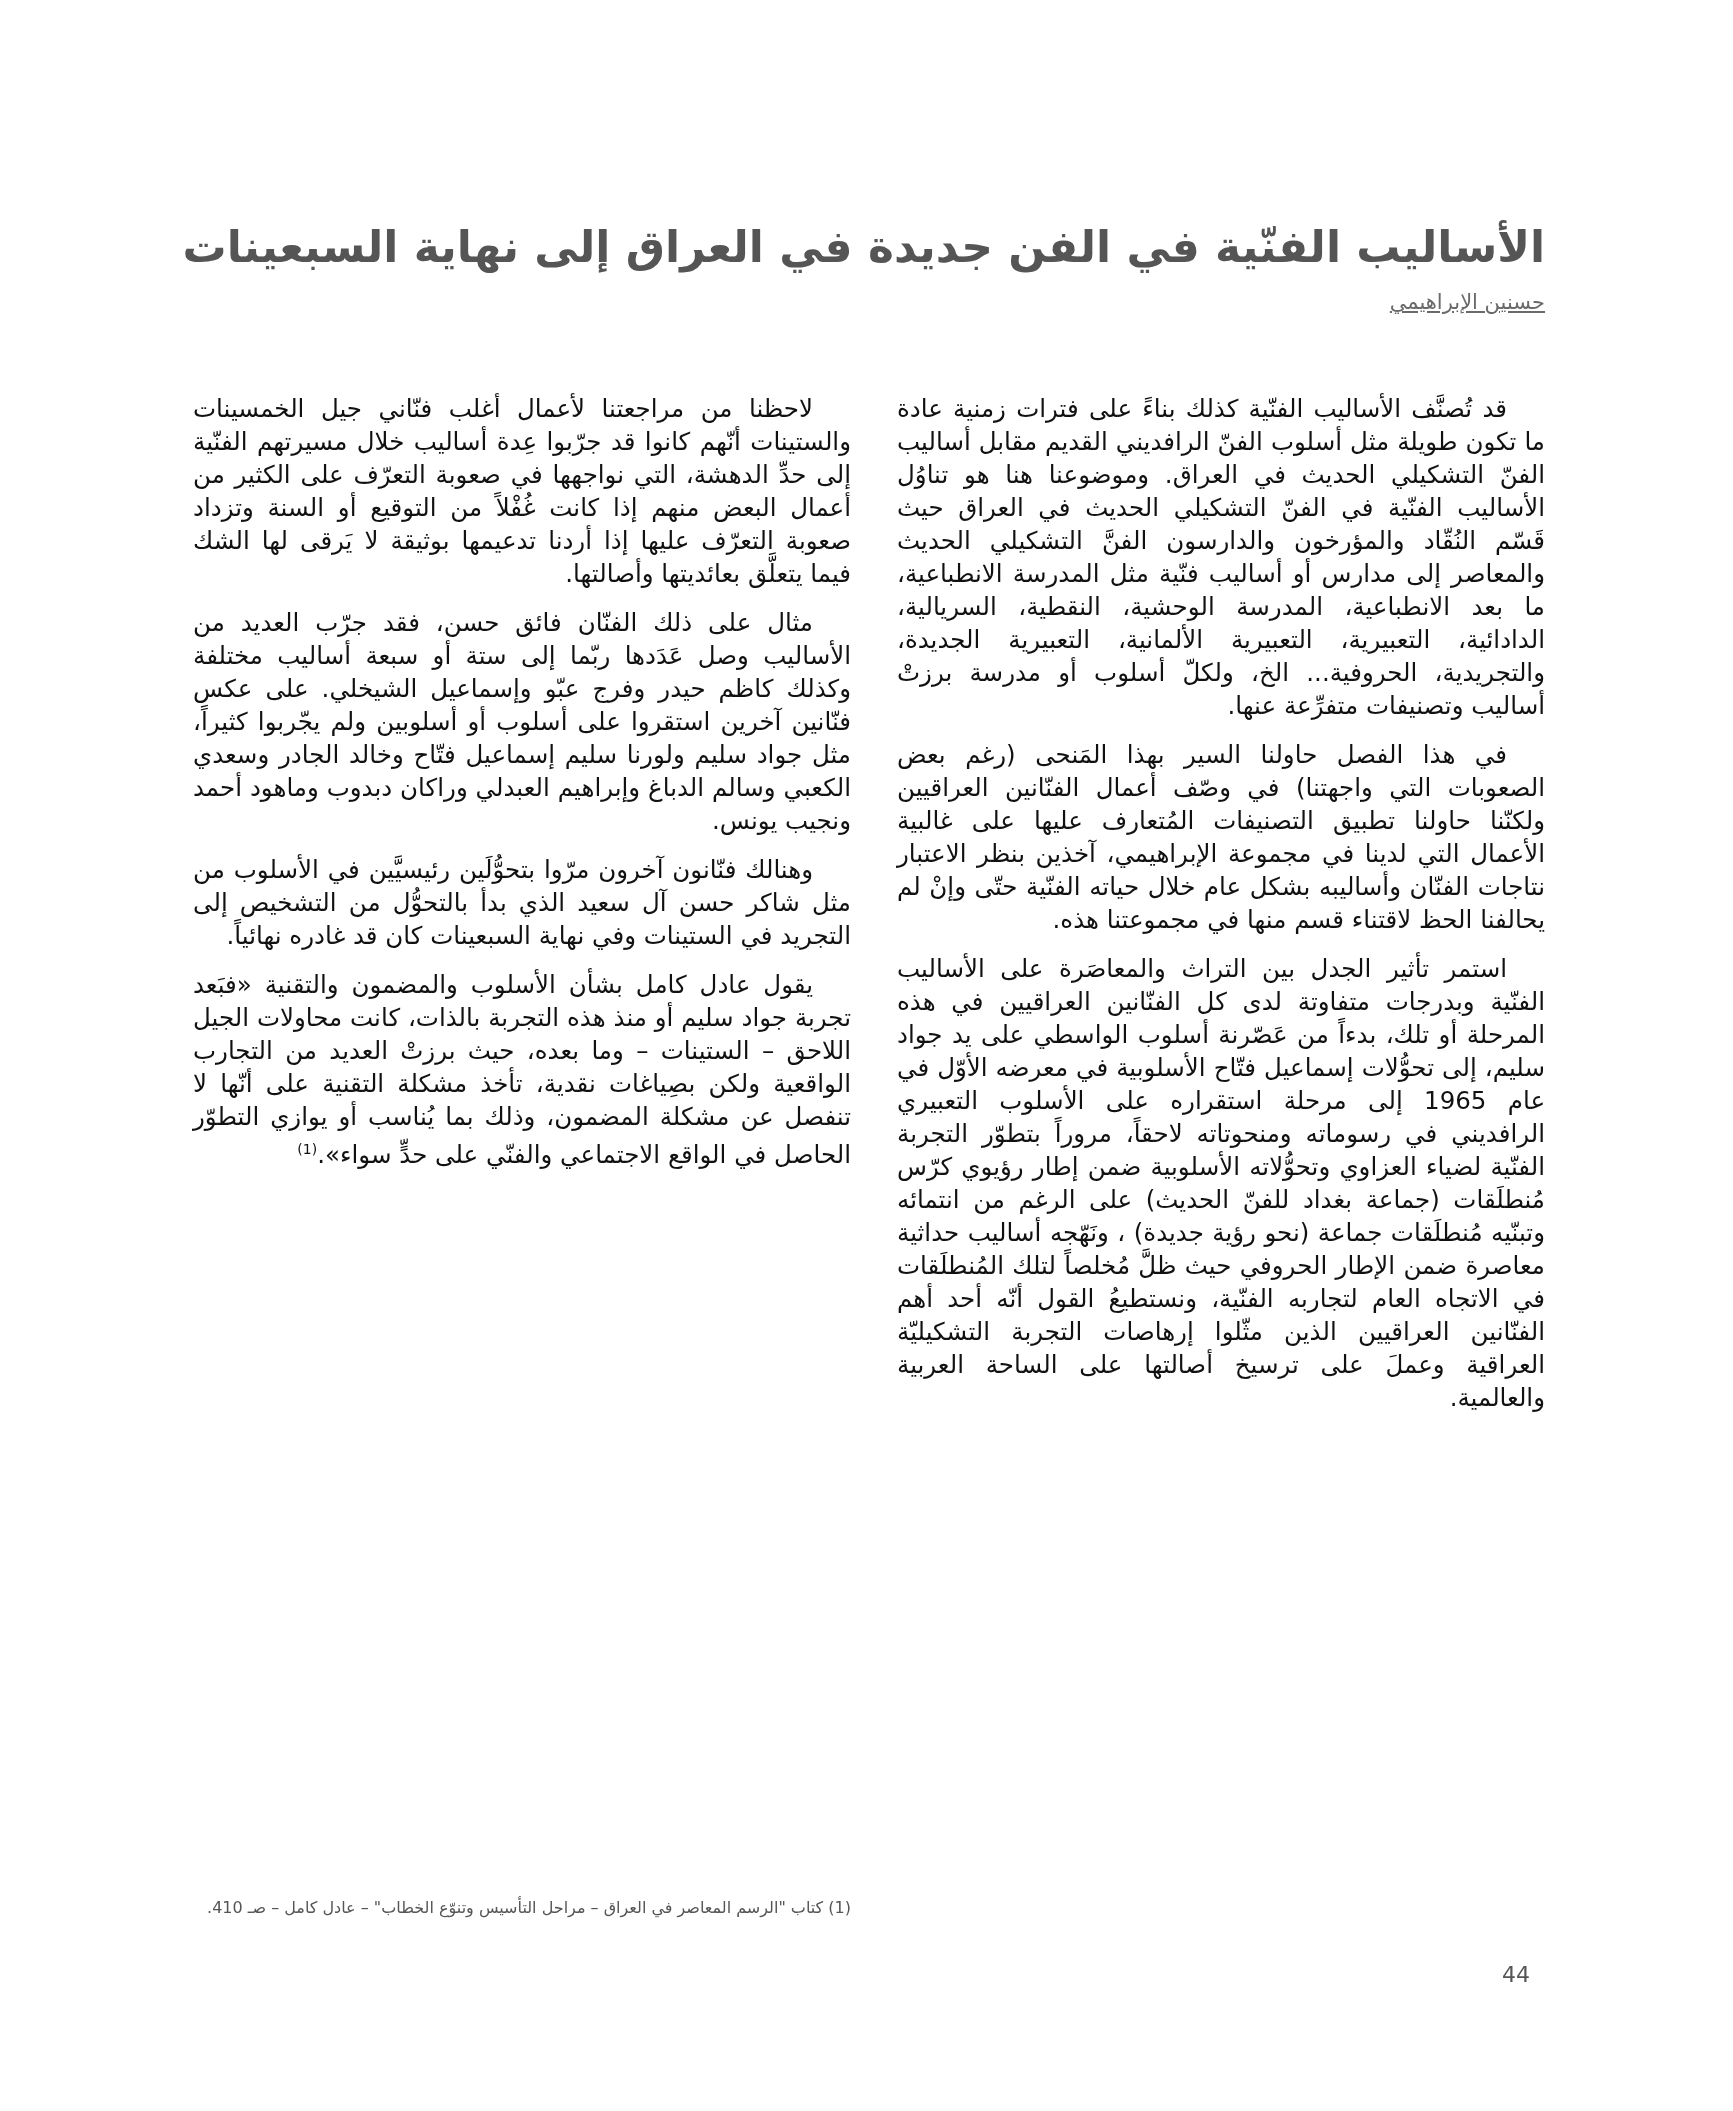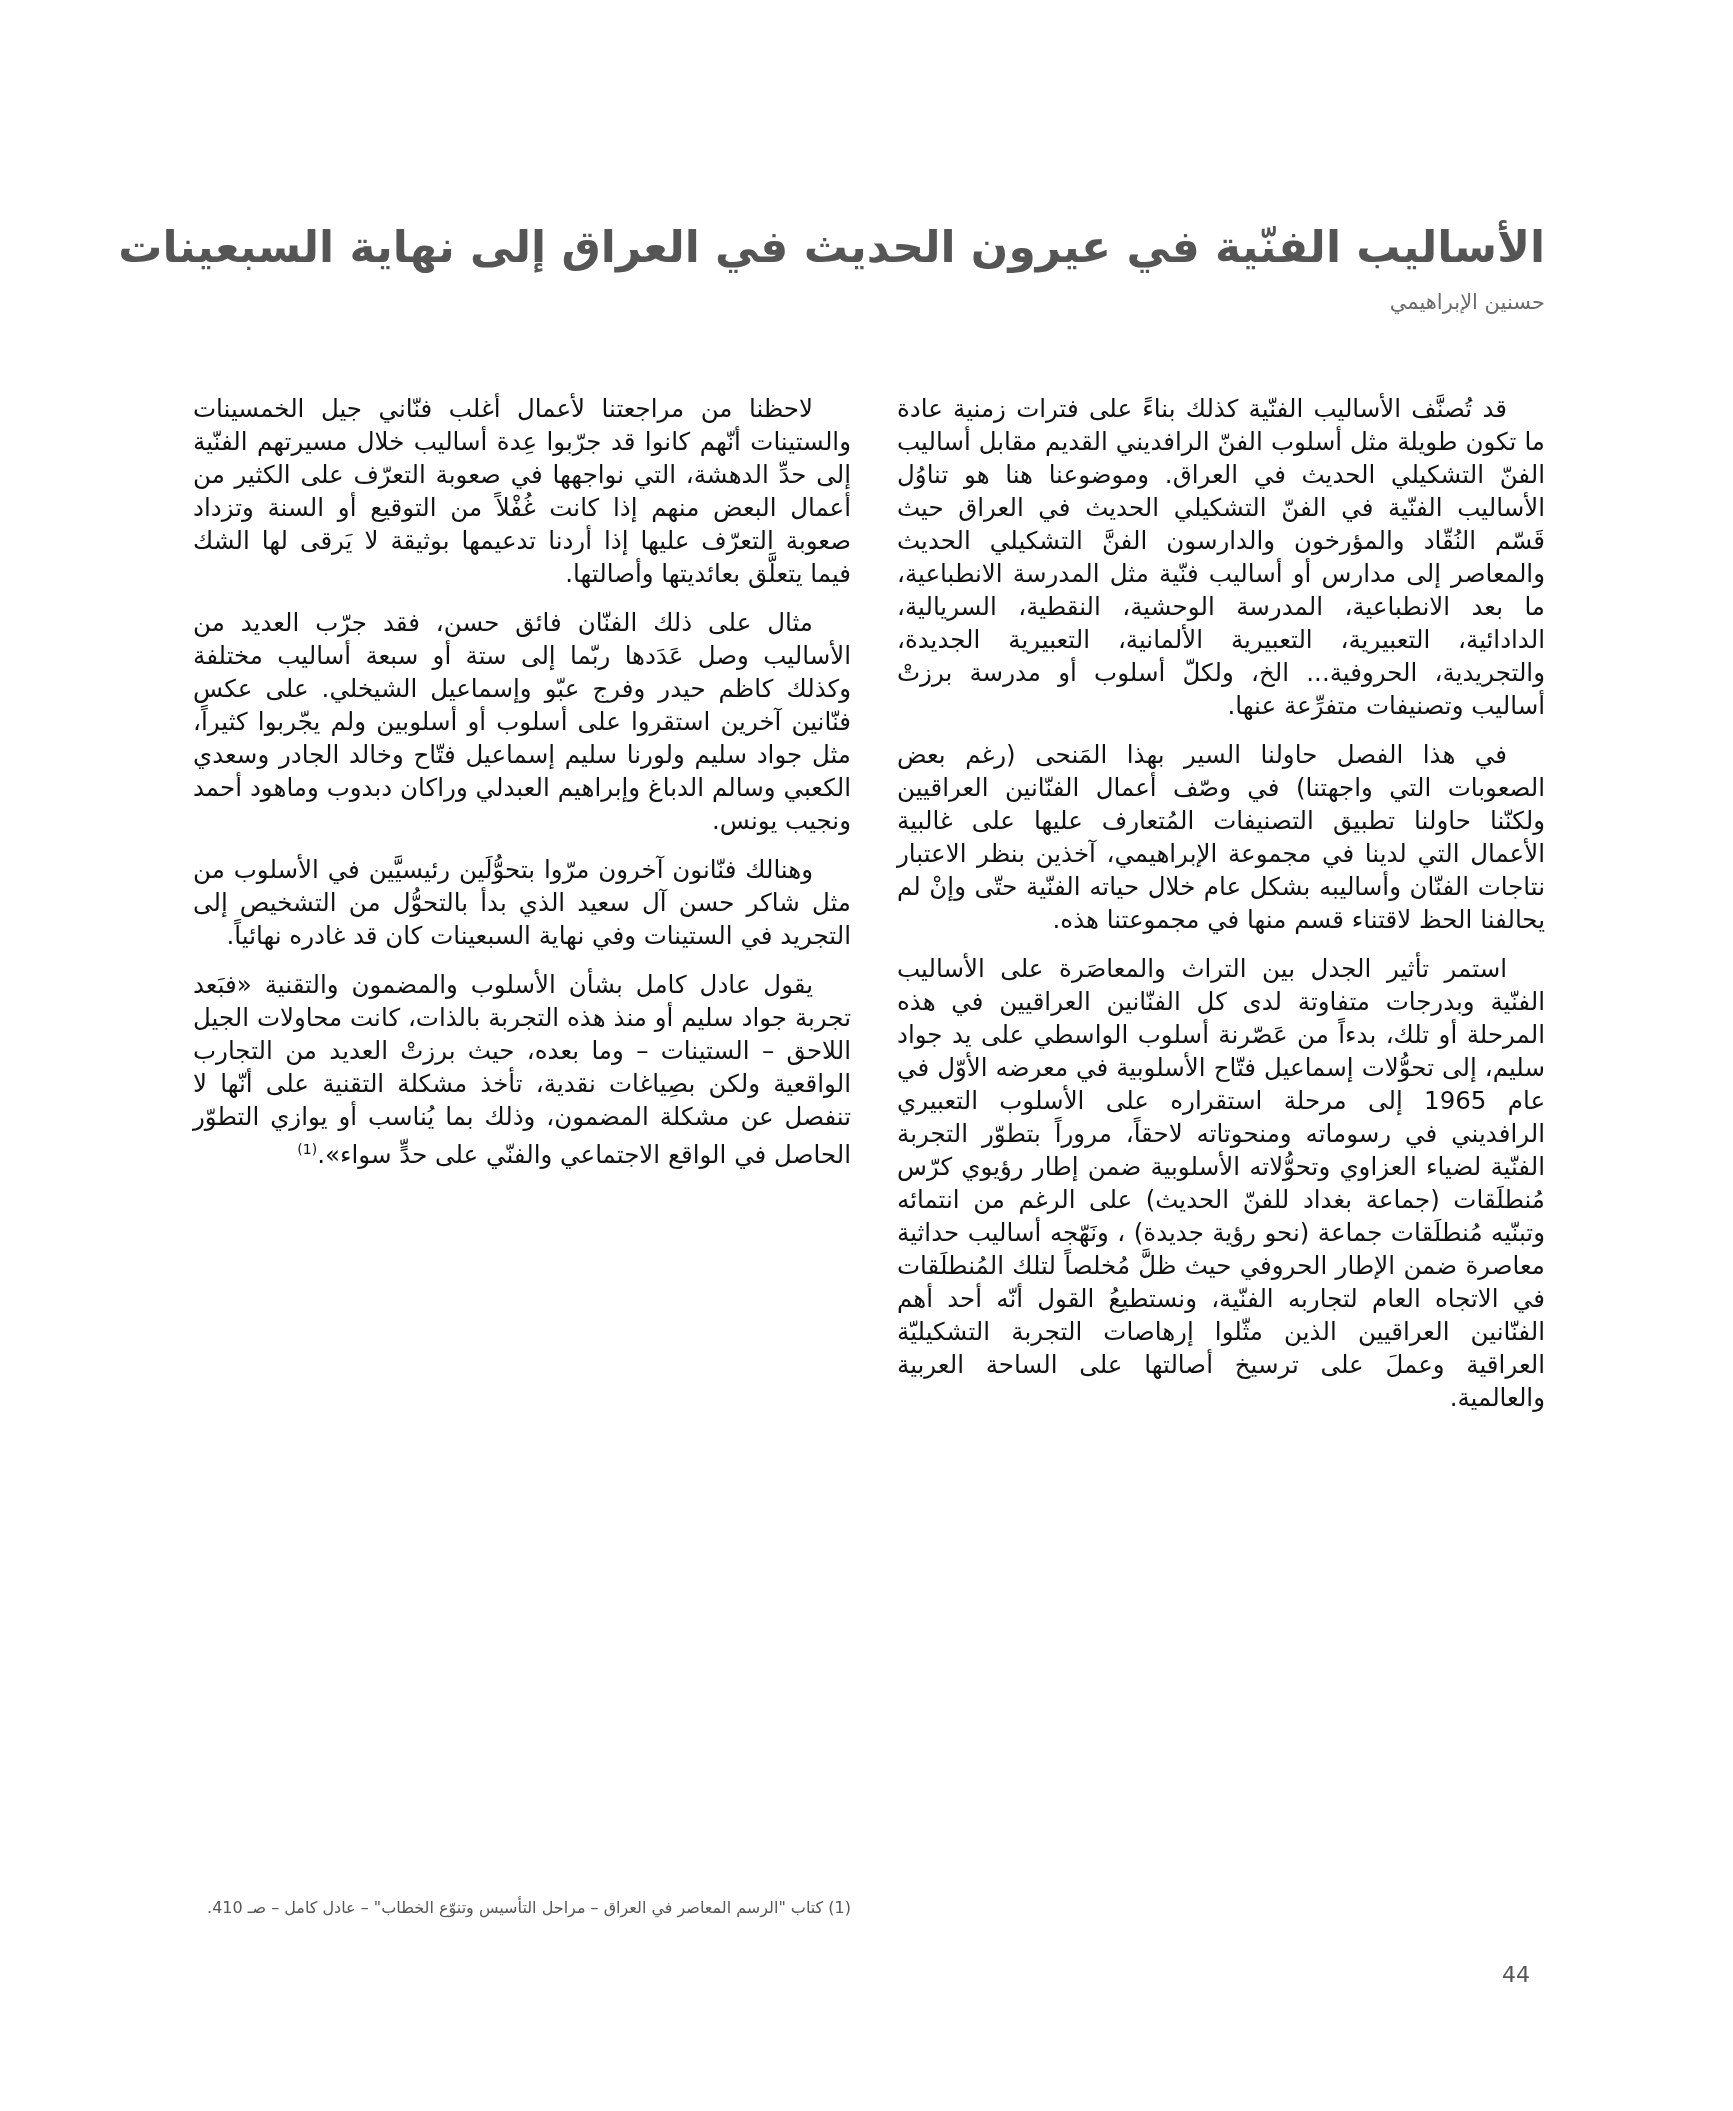--- a/index.html
+++ b/index.html
@@ -3,37 +3,37 @@
 <meta charset="utf-8">
 <style>
   html, body { margin: 0; padding: 0; background: #ffffff; }
   body { width: 1733px; height: 2111px; position: relative; overflow: hidden;
          font-family: "DejaVu Sans", "Liberation Sans", sans-serif; color: #111; }
   .page { position: absolute; inset: 0; direction: rtl; }
   .title { position: absolute; top: 192px; right: 188px; width: 1400px; text-align: right;
            font-size: 44px; font-weight: bold; color: #555555; letter-spacing: 0;
            font-family: "DejaVu Sans", sans-serif; white-space: nowrap; }
   .author { position: absolute; top: 290px; right: 188px; text-align: right;
-            font-size: 21px; color: #6a6a6a; font-family: "DejaVu Sans", sans-serif; }
+            font-size: 21px; color: #6a6a6a; font-family: "DejaVu Sans", sans-serif; text-decoration: underline; }
   .col { position: absolute; top: 392px; text-align: justify; text-align-last: right;
          font-size: 24.5px; line-height: 33px; color: #111; }
   .col-right { right: 188px; width: 648px; }
   .col-left { right: 882px; width: 658px; }
   .col p { margin: 0 0 16px 0; text-indent: 38px; }
   .footnote { position: absolute; top: 1898px; right: 882px; width: 658px; text-align: right;
               font-size: 16px; color: #555; }
   .pagenum { position: absolute; top: 1962px; left: 1502px; direction: ltr;
              font-size: 22px; color: #555; font-family: "DejaVu Sans", sans-serif; }
   sup { font-size: 14px; }
 </style>
 </head>
 <body>
 
 <div class="page">
-  <h1 class="title">الأساليب الفنّية في عيرون الحديث في العراق إلى نهاية السبعينات</h1>
+  <h1 class="title">الأساليب الفنّية في الفن جديدة في العراق إلى نهاية السبعينات</h1>
   <div class="author">حسنين الإبراهيمي</div>
 
   <div class="col col-right">
     <p>قد تُصنَّف الأساليب الفنّية كذلك بناءً على فترات زمنية عادة ما تكون طويلة مثل أسلوب الفنّ الرافديني القديم مقابل أساليب الفنّ التشكيلي الحديث في العراق. وموضوعنا هنا هو تناوُل الأساليب الفنّية في الفنّ التشكيلي الحديث في العراق حيث قَسّم النُقّاد والمؤرخون والدارسون الفنَّ التشكيلي الحديث والمعاصر إلى مدارس أو أساليب فنّية مثل المدرسة الانطباعية، ما بعد الانطباعية، المدرسة الوحشية، النقطية، السريالية، الدادائية، التعبيرية، التعبيرية الألمانية، التعبيرية الجديدة، والتجريدية، الحروفية... الخ، ولكلّ أسلوب أو مدرسة برزتْ أساليب وتصنيفات متفرِّعة عنها.</p>
     <p>في هذا الفصل حاولنا السير بهذا المَنحى (رغم بعض الصعوبات التي واجهتنا) في وصّف أعمال الفنّانين العراقيين ولكنّنا حاولنا تطبيق التصنيفات المُتعارف عليها على غالبية الأعمال التي لدينا في مجموعة الإبراهيمي، آخذين بنظر الاعتبار نتاجات الفنّان وأساليبه بشكل عام خلال حياته الفنّية حتّى وإنْ لم يحالفنا الحظ لاقتناء قسم منها في مجموعتنا هذه.</p>
     <p>استمر تأثير الجدل بين التراث والمعاصَرة على الأساليب الفنّية وبدرجات متفاوتة لدى كل الفنّانين العراقيين في هذه المرحلة أو تلك، بدءاً من عَصّرنة أسلوب الواسطي على يد جواد سليم، إلى تحوُّلات إسماعيل فتّاح الأسلوبية في معرضه الأوّل في عام 1965 إلى مرحلة استقراره على الأسلوب التعبيري الرافديني في رسوماته ومنحوتاته لاحقاً، مروراً بتطوّر التجربة الفنّية لضياء العزاوي وتحوُّلاته الأسلوبية ضمن إطار رؤيوي كرّس مُنطلَقات (جماعة بغداد للفنّ الحديث) على الرغم من انتمائه وتبنّيه مُنطلَقات جماعة (نحو رؤية جديدة) ، ونَهّجه أساليب حداثية معاصرة ضمن الإطار الحروفي حيث ظلَّ مُخلصاً لتلك المُنطلَقات في الاتجاه العام لتجاربه الفنّية، ونستطيعُ القول أنّه أحد أهم الفنّانين العراقيين الذين مثّلوا إرهاصات التجربة التشكيليّة العراقية وعملَ على ترسيخ أصالتها على الساحة العربية والعالمية.</p>
   </div>
 
   <div class="col col-left">
     <p>لاحظنا من مراجعتنا لأعمال أغلب فنّاني جيل الخمسينات والستينات أنّهم كانوا قد جرّبوا عِدة أساليب خلال مسيرتهم الفنّية إلى حدِّ الدهشة، التي نواجهها في صعوبة التعرّف على الكثير من أعمال البعض منهم إذا كانت غُفْلاً من التوقيع أو السنة وتزداد صعوبة التعرّف عليها إذا أردنا تدعيمها بوثيقة لا يَرقى لها الشك فيما يتعلَّق بعائديتها وأصالتها.</p>

